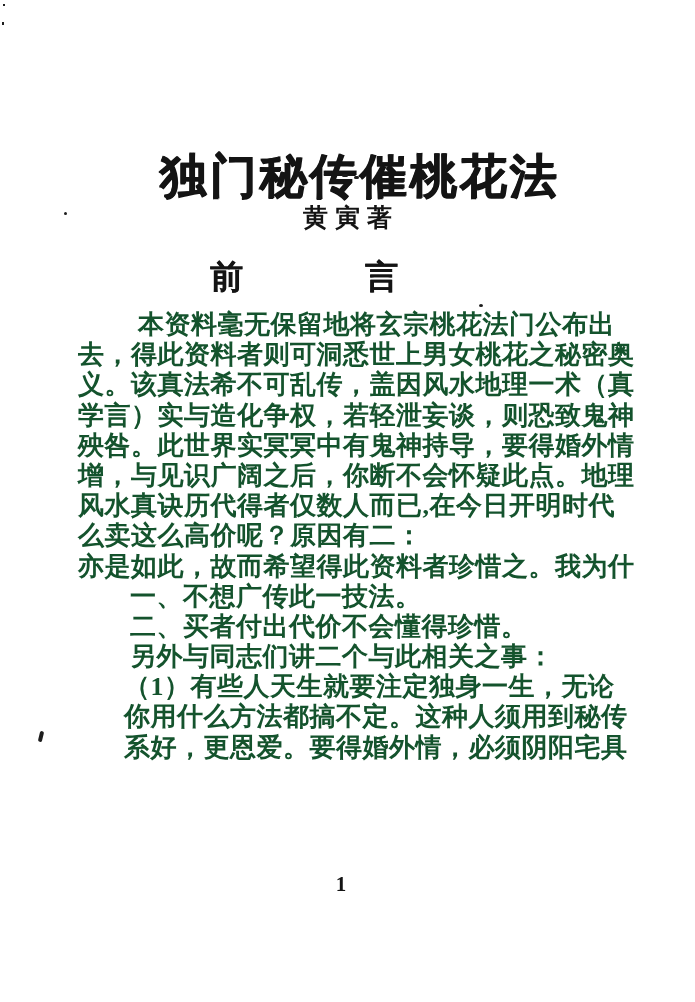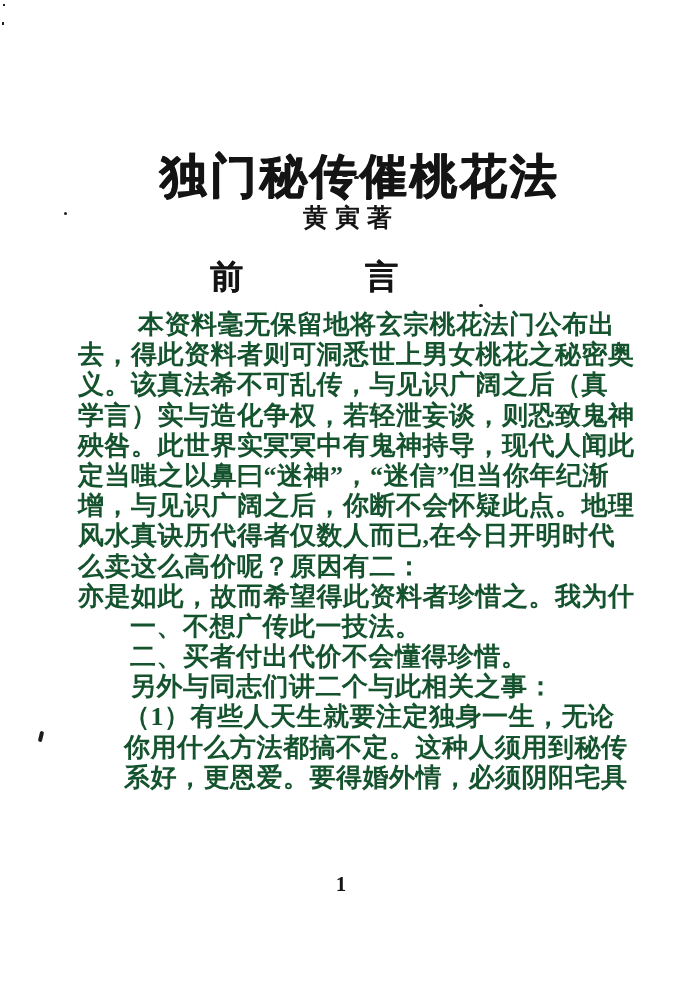--- a/index.html
+++ b/index.html
@@ -62,24 +62,23 @@
 
 <div class="author">黄寅著</div>
 
 <div class="preface">
   <span>前</span><span class="gap"></span><span>言</span>
 </div>
 
 <div class="body-text">
     <div class="line ind-first">本资料毫无保留地将玄宗桃花法门公布出</div>
     <div class="line">去，得此资料者则可洞悉世上男女桃花之秘密奥</div>
-    <div class="line">义。该真法希不可乱传，与见识广阔之后（真</div>
+    <div class="line">义。该真法希不可乱传，盖因风水地理一术（真</div>
     <div class="line">学言）实与造化争权，若轻泄妄谈，则恐致鬼神</div>
-    <div class="line">殃咎。此世界实冥冥中有鬼神持导，现代人闻此</div>
-    <div class="line">定当嗤之以鼻曰“迷神”，“迷信”但当你年纪渐</div>
+    <div class="line">殃咎。此世界实冥冥中有鬼神持导，要得婚外情</div>
     <div class="line">增，与见识广阔之后，你断不会怀疑此点。地理</div>
     <div class="line">风水真诀历代得者仅数人而已,在今日开明时代</div>
     <div class="line">么卖这么高价呢？原因有二：</div>
     <div class="line">亦是如此，故而希望得此资料者珍惜之。我为什</div>
     <div class="line ind-list">一、不想广传此一技法。</div>
     <div class="line ind-list">二、买者付出代价不会懂得珍惜。</div>
     <div class="line ind-list">另外与同志们讲二个与此相关之事：</div>
     <div class="line ind-item">（1）有些人天生就要注定独身一生，无论</div>
     <div class="line ind-item">你用什么方法都搞不定。这种人须用到秘传</div>
     <div class="line ind-item">系好，更恩爱。要得婚外情，必须阴阳宅具</div>

